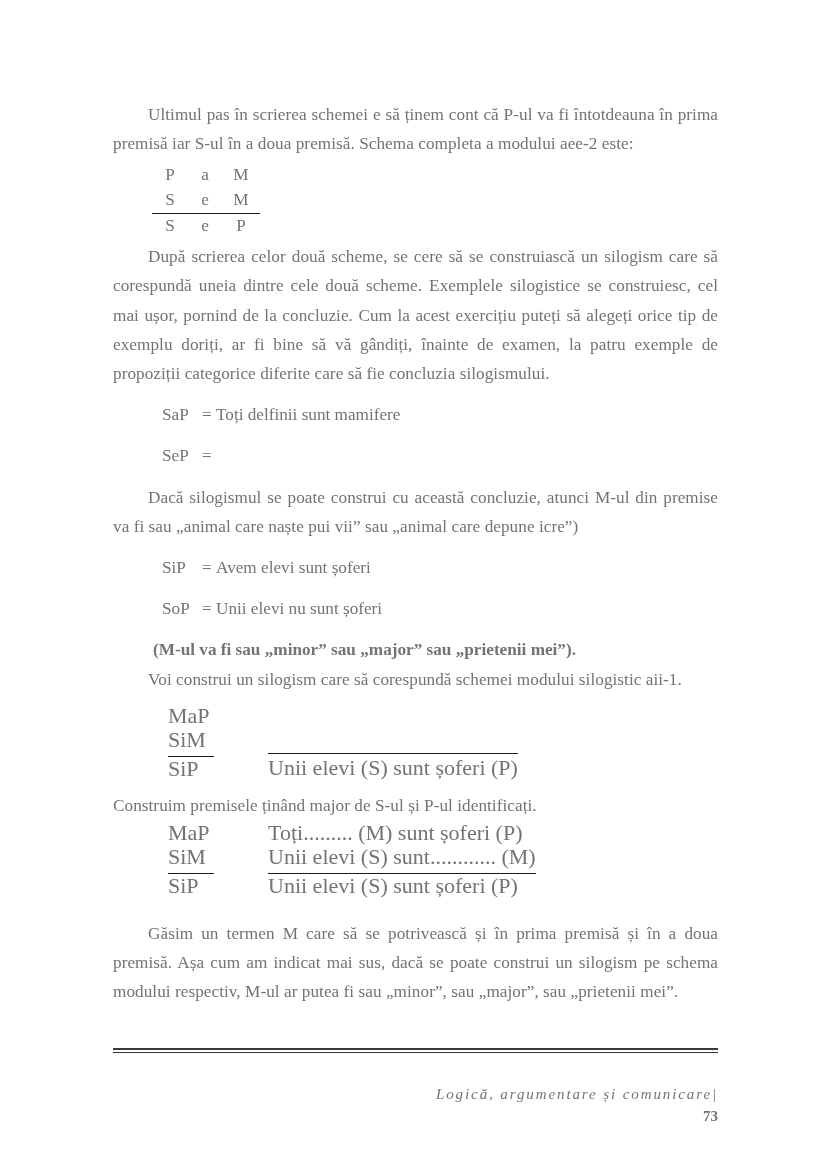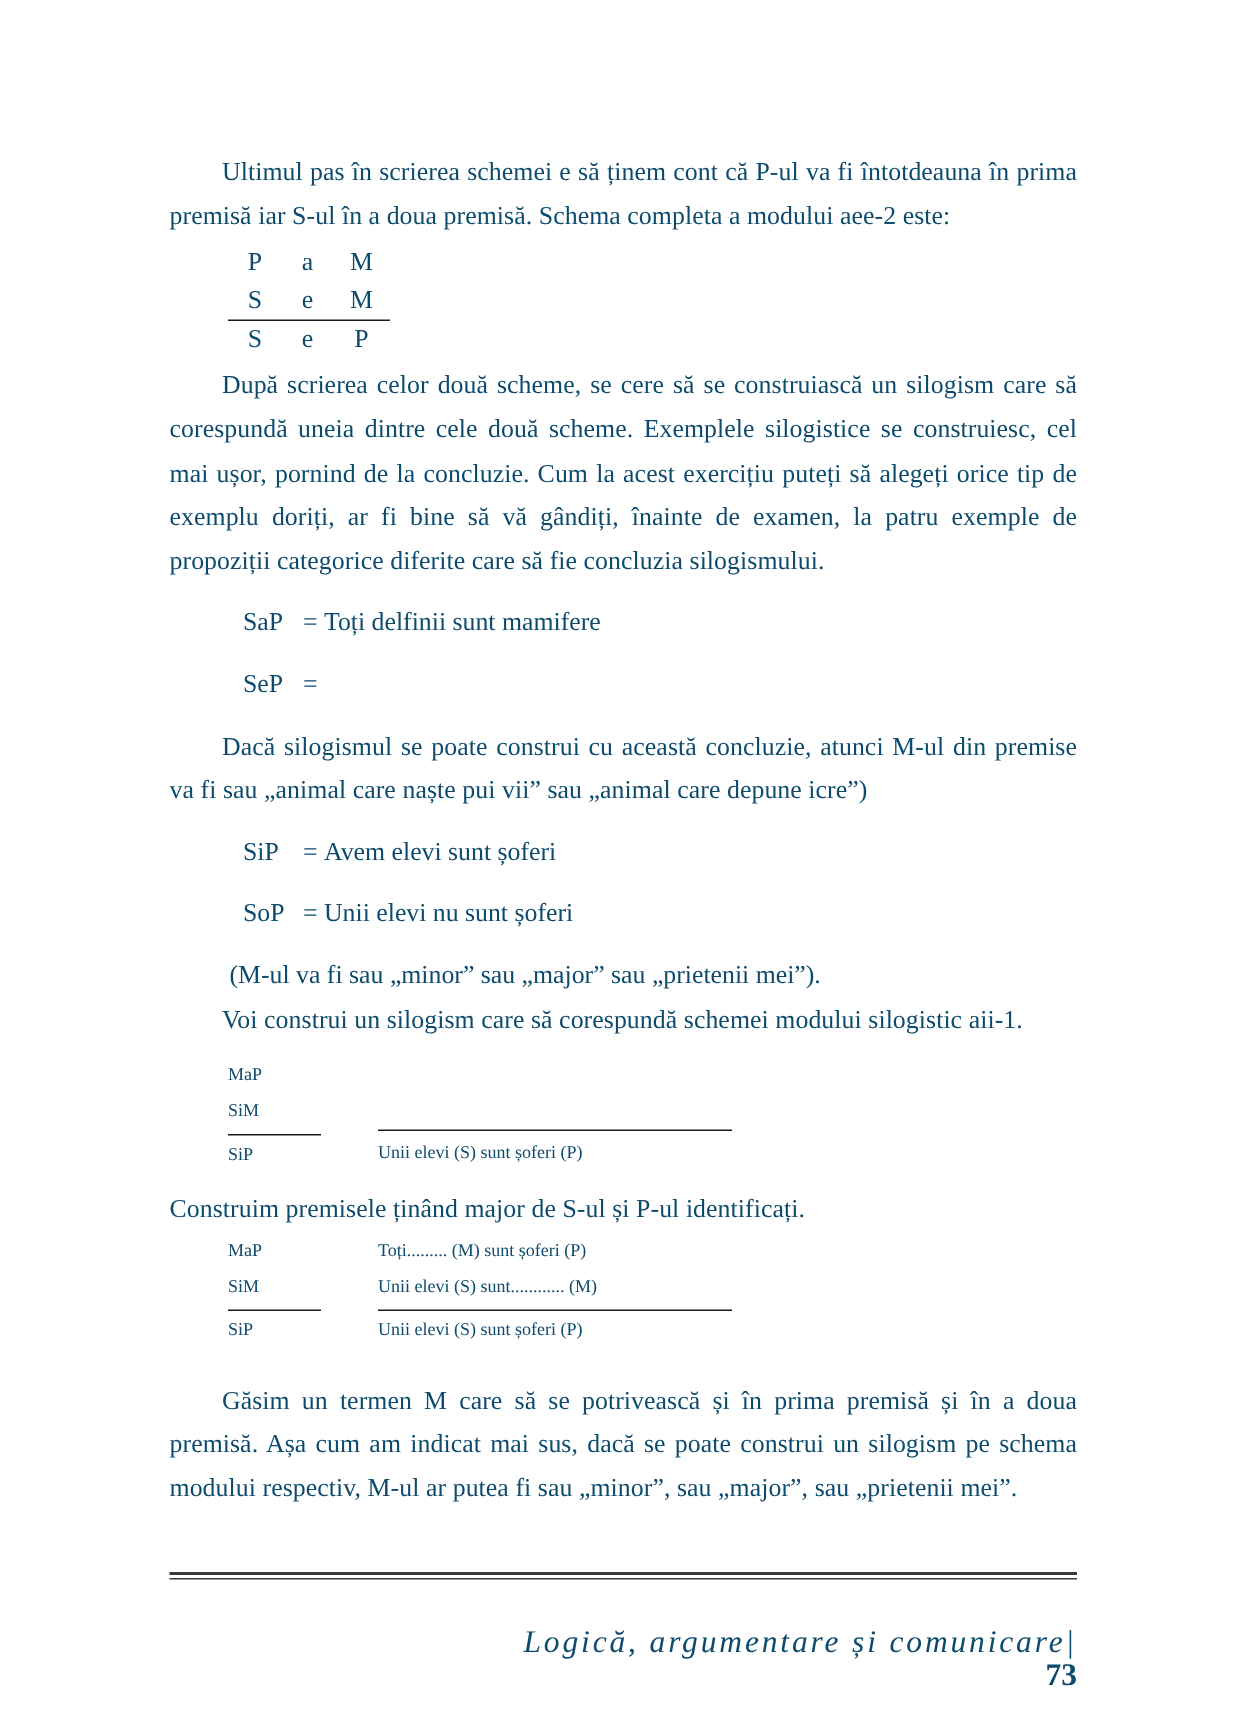--- a/index.html
+++ b/index.html
@@ -8,21 +8,21 @@
     padding: 0;
     background: #ffffff;
   }
   .page {
     position: relative;
     width: 828px;
     height: 1151px;
     background: #ffffff;
     overflow: hidden;
     font-family: "Liberation Serif", "DejaVu Serif", serif;
-    color: #0c4a6e;
+    color: #737373;
   }
   .content {
     position: absolute;
     left: 113px;
     top: 100px;
     width: 605px;
   }
   p.body-par {
     margin: 0;
     font-size: 17.2px;
@@ -35,20 +35,21 @@
   p.body-par.no-indent {
     text-indent: 0;
   }
   
   .simple-line {
     margin: 0;
     font-size: 17.2px;
     line-height: 29.2px;
     text-align: left;
     padding-left: 37px;
+    font-weight: bold;
   }
   .simple-line.paren {
     padding-left: 40px;
   }
   
   .def-line {
     margin: 12px;
     font-size: 17.2px;
     line-height: 29.2px;
     padding-left: 37px;
@@ -102,23 +103,24 @@
     display: block;
     width: 62px;
   }
   .col-ex {
     display: block;
     margin-left: 38px;
     min-width: 236px;
   }
   .mline {
     display: block;
-    font-size: 12px;
+    font-size: 22px;
     line-height: 24.6px;
     white-space: pre;
+    margin-left: 16px;
   }
   .mline.ruled {
     border-bottom: 1.4px solid #1b1b1b;
     padding-bottom: 3px;
   }
   .mline.topruled {
     border-top: 1.4px solid #1b1b1b;
     padding-top: 2px;
   }
   .mline.blank {
@@ -137,21 +139,21 @@
     border-top: 2.3px solid #3a3a3a;
   }
   .footer-rule-bot {
     margin-top: 1.6px;
     height: 0;
     border-top: 1.1px solid #3a3a3a;
   }
   .footer-text {
     margin-top: 8px;
     text-align: right;
-    font-size: 21px;
+    font-size: 15px;
     line-height: 22px;
     white-space: pre;
   }
   .footer-title {
     font-style: italic;
     letter-spacing: 1.9px;
   }
   .footer-page {
     font-weight: bold;
     font-style: normal;

